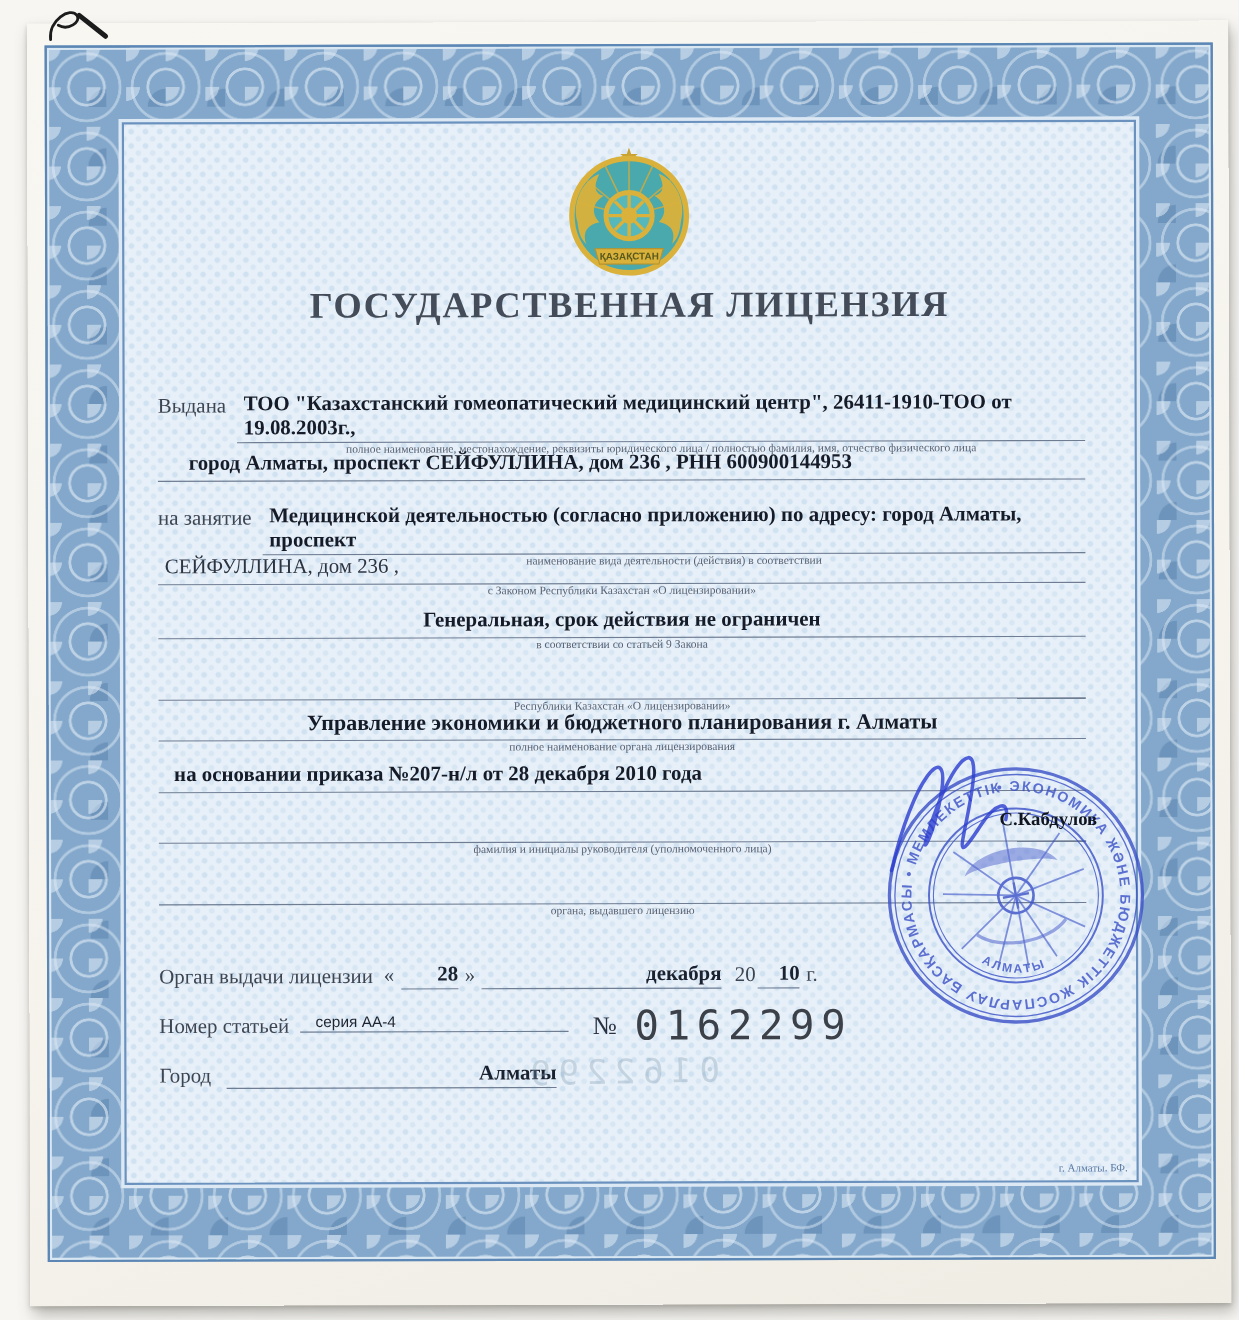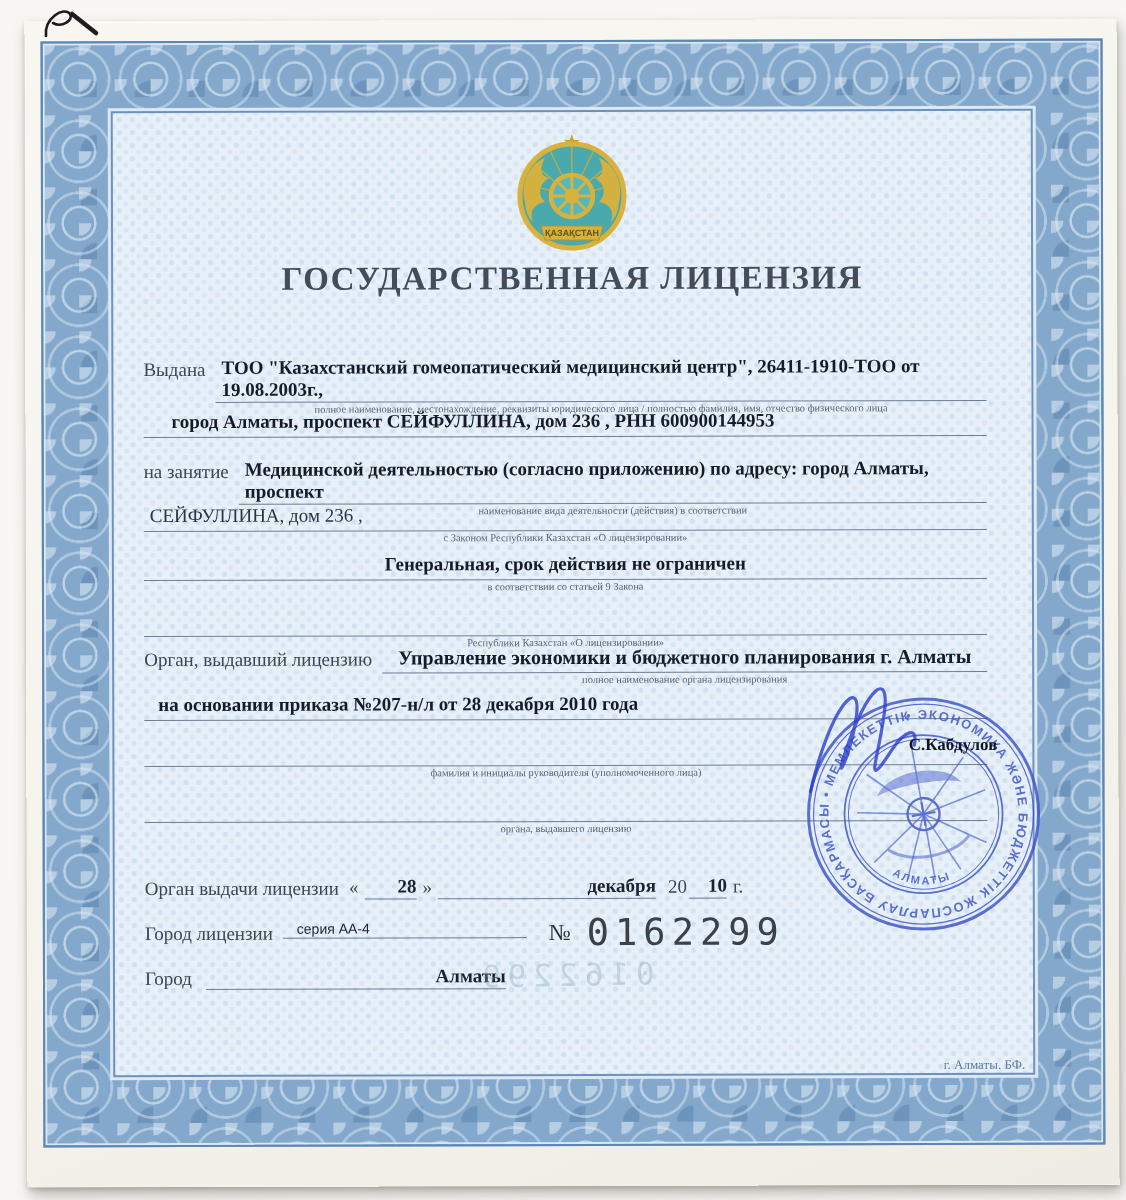--- a/index.html
+++ b/index.html
@@ -71,21 +71,21 @@
   .nosign{font-size:23px;color:#2a3140;padding:0 4px 0 16px;}
   .ghost{
     position:absolute;left:360px;top:845px;
     font-family:"DejaVu Sans Mono","Liberation Mono",monospace;
     font-size:31px;letter-spacing:7px;color:rgba(130,155,180,.34);
     transform:scaleX(-1) rotate(1deg);
   }
   
   .stamp{position:absolute;left:688px;top:582px;width:242px;height:242px;color:#3a50c8;opacity:.8;transform:rotate(-10deg);z-index:5;}
   .signature{position:absolute;left:682px;top:552px;width:170px;height:160px;z-index:6;}
-  .foot-note{position:absolute;right:8px;top:946px;font-size:13px;color:#5b7ba6;font-family:"Liberation Serif",serif;}
+  .foot-note{position:absolute;right:8px;top:946px;font-size:10px;color:#5b7ba6;font-family:"Liberation Serif",serif;}
   .pen-mark{position:absolute;left:38px;top:0px;width:80px;height:50px;z-index:9;}
 </style>
 </head>
 <body>
 
 <svg class="pen-mark" viewBox="0 0 80 50">
   <path d="M8,36 C6,18 26,6 32,14 C36,20 24,28 15,23" fill="none" stroke="#1c1c1c" stroke-width="2.6" stroke-linecap="round"></path>
   <path d="M34,14 L58,33" fill="none" stroke="#1c1c1c" stroke-width="4.5" stroke-linecap="round"></path>
 </svg>
 
@@ -160,21 +160,20 @@
         </div>
 
         <div class="row" style="top:497px">
           <span class="fld">
             <span class="line"></span>
             <span class="cap">Республики Казахстан «О лицензировании»</span>
           </span>
         </div>
 
         <div class="row" style="top:534px">
-          <span class="lbl">Орган, выдавший лицензию</span>
           <span class="fld">
             <span class="line bold c" style="font-size:20px">Управление экономики и бюджетного планирования г. Алматы</span>
             <span class="cap">полное наименование органа лицензирования</span>
           </span>
         </div>
 
         <div class="row" style="top:581px">
           <span class="fld">
             <span class="line bold" style="padding-left:14px">на основании приказа №207-н/л от 28 декабря 2010 года</span>
           </span>
@@ -201,21 +200,21 @@
           <span class="q">«</span>
           <span class="mini" style="width:52px">28</span>
           <span class="q">»</span>
           <span class="mini" style="width:218px">декабря</span>
           <span class="q" style="padding-left:6px">20</span>
           <span class="mini" style="width:38px;margin-left:2px">10</span>
           <span class="q">г.</span>
         </div>
 
         <div class="row" style="top:808px">
-          <span class="lbl">Город лицензии</span>
+          <span class="lbl">Номер статьей</span>
           <span class="mini series" style="width:230px;text-align:left;padding-left:14px;margin-left:0">серия АА-4</span>
           <span class="nosign">№</span>
           <span class="digits">0162299</span>
         </div>
 
         <div class="row" style="top:853px">
           <span class="lbl">Город</span>
           <span class="mini bold" style="width:300px;margin-left:4px">Алматы</span>
         </div>
 

